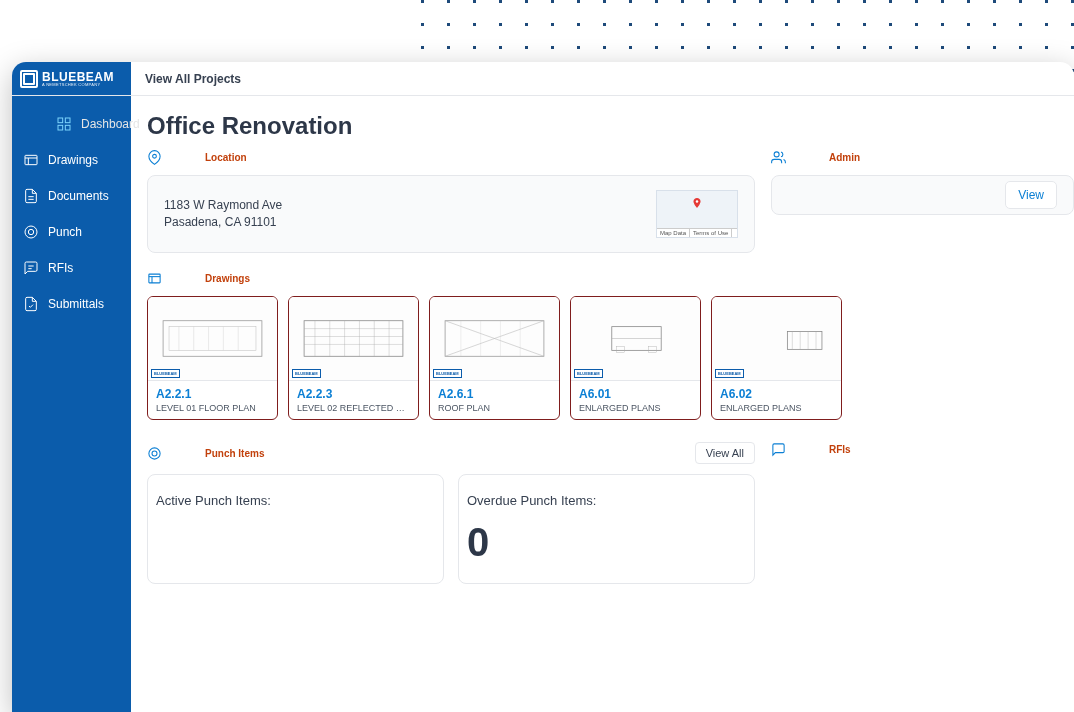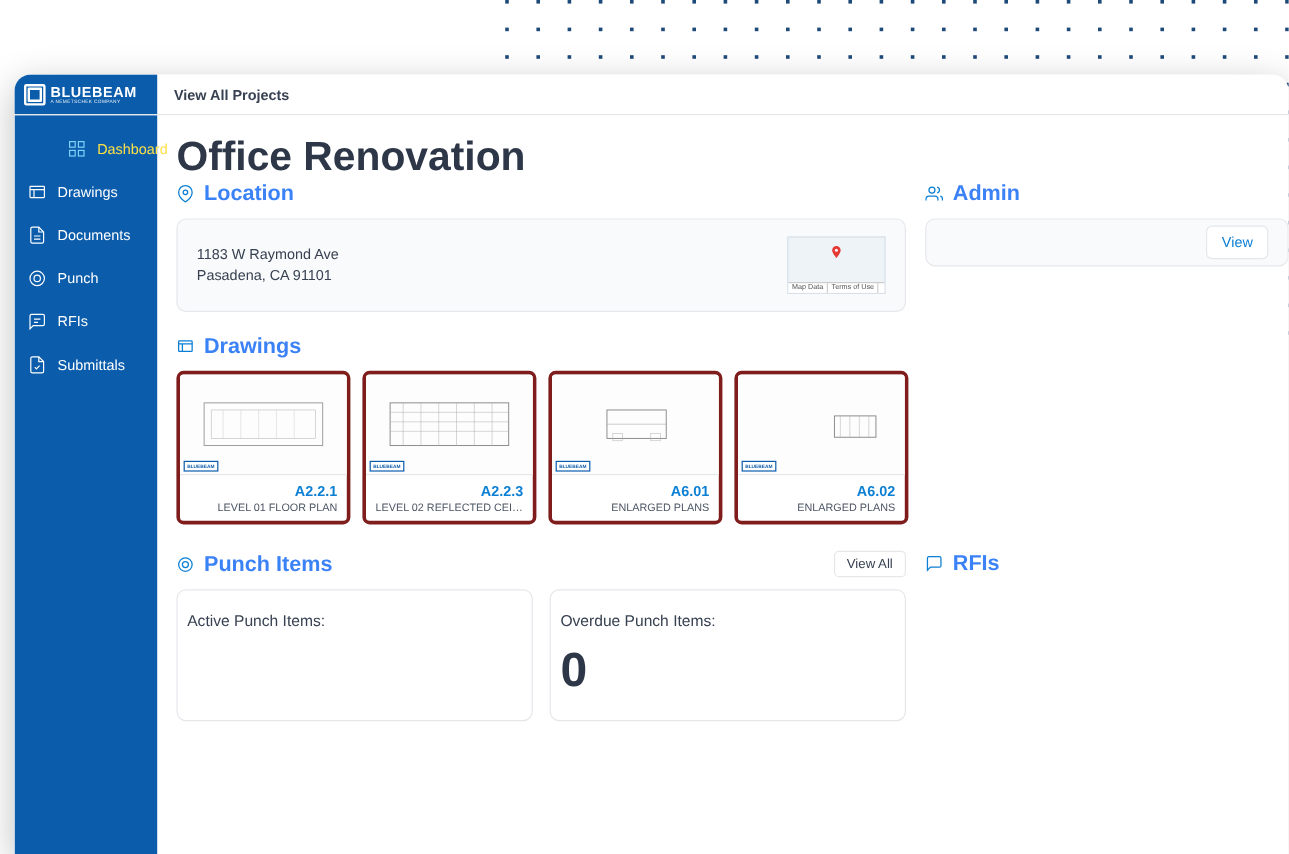--- a/index.html
+++ b/index.html
@@ -11,46 +11,46 @@
     .logo-block { width: 119px; background: #0b5cab; display: flex; align-items: center; gap: 4px; padding: 0 8px; }
     .logo-icon { width: 18px; height: 18px; border: 2px solid #fff; border-radius: 2px; display: flex; align-items: center; justify-content: center; }
     .logo-icon::after { content: ''; width: 8px; height: 8px; border: 2px solid #fff; border-radius: 1px; }
     .logo-text { display: flex; flex-direction: column; line-height: 1; }
     .logo-text .brand { color: #fff; font-weight: 700; font-size: 12px; letter-spacing: 0.5px; }
     .logo-text .sub { color: #fff; font-size: 4px; letter-spacing: 0.3px; opacity: 0.9; }
     .top-link { display: flex; align-items: center; padding: 0 14px; font-size: 12px; font-weight: 600; color: #374151; cursor: pointer; }
     .body { flex: 1; display: flex; overflow: hidden; }
     .sidebar { width: 119px; background: #0b5cab; padding-top: 10px; }
     .side-item { display: flex; align-items: center; gap: 9px; padding: 10px 11px; color: #fff; font-size: 12px; cursor: pointer; }
-    .side-item.active { color: #fde047; padding-left: 44px; }
+    .side-item.active { color: #e5e5e5; padding-left: 44px; }
     .side-item.active .sicon { stroke: #7dd3fc; }
     .sicon { width: 16px; height: 16px; stroke: #fff; stroke-width: 1.5; fill: none; flex-shrink: 0; }
     .main { flex: 1; padding: 16px 0 0 16px; overflow: hidden; }
-    .page-title { font-size: 34px; font-weight: 800; color: #2d3748; }
+    .page-title { font-size: 24px; font-weight: 800; color: #2d3748; margin-bottom: 10px; }
     .meta { font-size: 11px; color: #4b5563; margin-bottom: 18px; }
     .row { display: flex; gap: 16px; margin-bottom: 18px; }
     .panel-header { display: flex; align-items: center; gap: 8px; margin-bottom: 10px; }
     .panel-header .phicon { width: 15px; height: 15px; stroke: #0b7fd4; stroke-width: 1.7; fill: none; }
-    .panel-header .phtitle { font-size: 18px; font-weight: 600; color: #3b82f6; }
+    .panel-header .phtitle { font-size: 10px; font-weight: 600; color: #c2410c; margin-left: 35px; }
     .panel-header .spacer { flex: 1; }
     .panel-header .viewall { font-size: 11px; color: #374151; background: #fff; border: 1px solid #e5e7eb; border-radius: 4px; padding: 4px 10px; cursor: pointer; }
     .card { border: 1px solid #e5e7eb; border-radius: 8px; padding: 14px 16px; }
     .location-col { width: 608px; }
     .location-card { display: flex; justify-content: space-between; align-items: center; background: #f9fafb; }
     .loc-addr { font-size: 12px; color: #374151; line-height: 1.4; }
     .map-thumb { width: 82px; height: 48px; background: #eef3f8; border: 1px solid #d8e0ea; position: relative; display: flex; flex-direction: column; justify-content: flex-end; font-size: 6px; color: #555; }
     .map-thumb .pin { position: absolute; top: 4px; left: 50%; transform: translateX(-50%); width: 12px; height: 16px; }
     .map-thumb .pin svg { width: 100%; height: 100%; }
     .map-thumb .mstrip { display: flex; background: #fff; border-top: 1px solid #ccc; }
     .map-thumb .mstrip span { padding: 1px 3px; border-right: 1px solid #ccc; }
     .admin-col { flex: 1; }
     .admin-card { background: #f9fafb; height: 40px; display: flex; justify-content: flex-end; align-items: center; }
     .view-btn { background: #fff; border: 1px solid #e5e7eb; border-radius: 5px; padding: 6px 12px; font-size: 12px; color: #0b7fd4; cursor: pointer; }
     .drawings-row { display: flex; gap: 10px; flex-wrap: nowrap; }
-    .drawing-card { width: 145px; border: 3px solid #7f1d1d; border-radius: 6px; overflow: hidden; cursor: pointer; text-align: right; }
+    .drawing-card { width: 131px; border: 1px solid #7f1d1d; border-radius: 6px; overflow: hidden; cursor: pointer; }
     .drawing-thumb { height: 84px; background: #fdfdfd; border-bottom: 1px solid #e5e7eb; position: relative; display: flex; align-items: center; justify-content: center; }
     .drawing-thumb svg { width: 100%; height: 100%; }
     .thumb-logo { position: absolute; bottom: 2px; left: 3px; font-size: 4px; color: #0b5cab; font-weight: 700; background: #fff; padding: 1px 2px; border: 0.5px solid #0b5cab; }
     .drawing-info { padding: 6px 8px; }
     .drawing-code { font-size: 12px; font-weight: 700; color: #0b7fd4; }
     .drawing-name { font-size: 9px; color: #4b5563; white-space: nowrap; overflow: hidden; text-overflow: ellipsis; margin-top: 2px; }
     .stats-row { display: flex; gap: 16px; }
     .punch-col { width: 608px; }
     .punch-cards { display: flex; gap: 14px; }
     .stat-card { flex: 1; border: 1px solid #e5e7eb; border-radius: 8px; padding: 18px 8px; }
@@ -561,20 +561,40 @@
             <div class="thumb-logo">BLUEBEAM</div>
           </div>
           <div class="drawing-info">
             <div class="drawing-code">A2.2.3</div>
             <div class="drawing-name">LEVEL 02 REFLECTED CEIL...</div>
           </div>
         </div>
         <div class="drawing-card">
           <div class="drawing-thumb">
             <svg viewBox="0 0 128 84">
+                <rect x="14" y="24" width="100" height="36" fill="none" stroke="#999" stroke-width="0.8"></rect>
+                <line x1="14" y1="24" x2="114" y2="60" stroke="#bbb" stroke-width="0.6"></line>
+                <line x1="114" y1="24" x2="14" y2="60" stroke="#bbb" stroke-width="0.6"></line>
+                <g stroke="#ccc" stroke-width="0.3">
+                  <line x1="30" y1="24" x2="30" y2="60"></line>
+                  <line x1="50" y1="24" x2="50" y2="60"></line>
+                  <line x1="70" y1="24" x2="70" y2="60"></line>
+                  <line x1="90" y1="24" x2="90" y2="60"></line>
+                </g>
+              </svg>
+            <div class="thumb-logo">BLUEBEAM</div>
+          </div>
+          <div class="drawing-info">
+            <div class="drawing-code">A2.6.1</div>
+            <div class="drawing-name">ROOF PLAN</div>
+          </div>
+        </div>
+        <div class="drawing-card">
+          <div class="drawing-thumb">
+            <svg viewBox="0 0 128 84">
                 <rect x="40" y="30" width="50" height="24" fill="none" stroke="#888" stroke-width="0.8"></rect>
                 <line x1="40" y1="42" x2="90" y2="42" stroke="#aaa" stroke-width="0.5"></line>
                 <rect x="45" y="50" width="8" height="6" fill="none" stroke="#aaa" stroke-width="0.4"></rect>
                 <rect x="77" y="50" width="8" height="6" fill="none" stroke="#aaa" stroke-width="0.4"></rect>
               </svg>
             <div class="thumb-logo">BLUEBEAM</div>
           </div>
           <div class="drawing-info">
             <div class="drawing-code">A6.01</div>
             <div class="drawing-name">ENLARGED PLANS</div>

